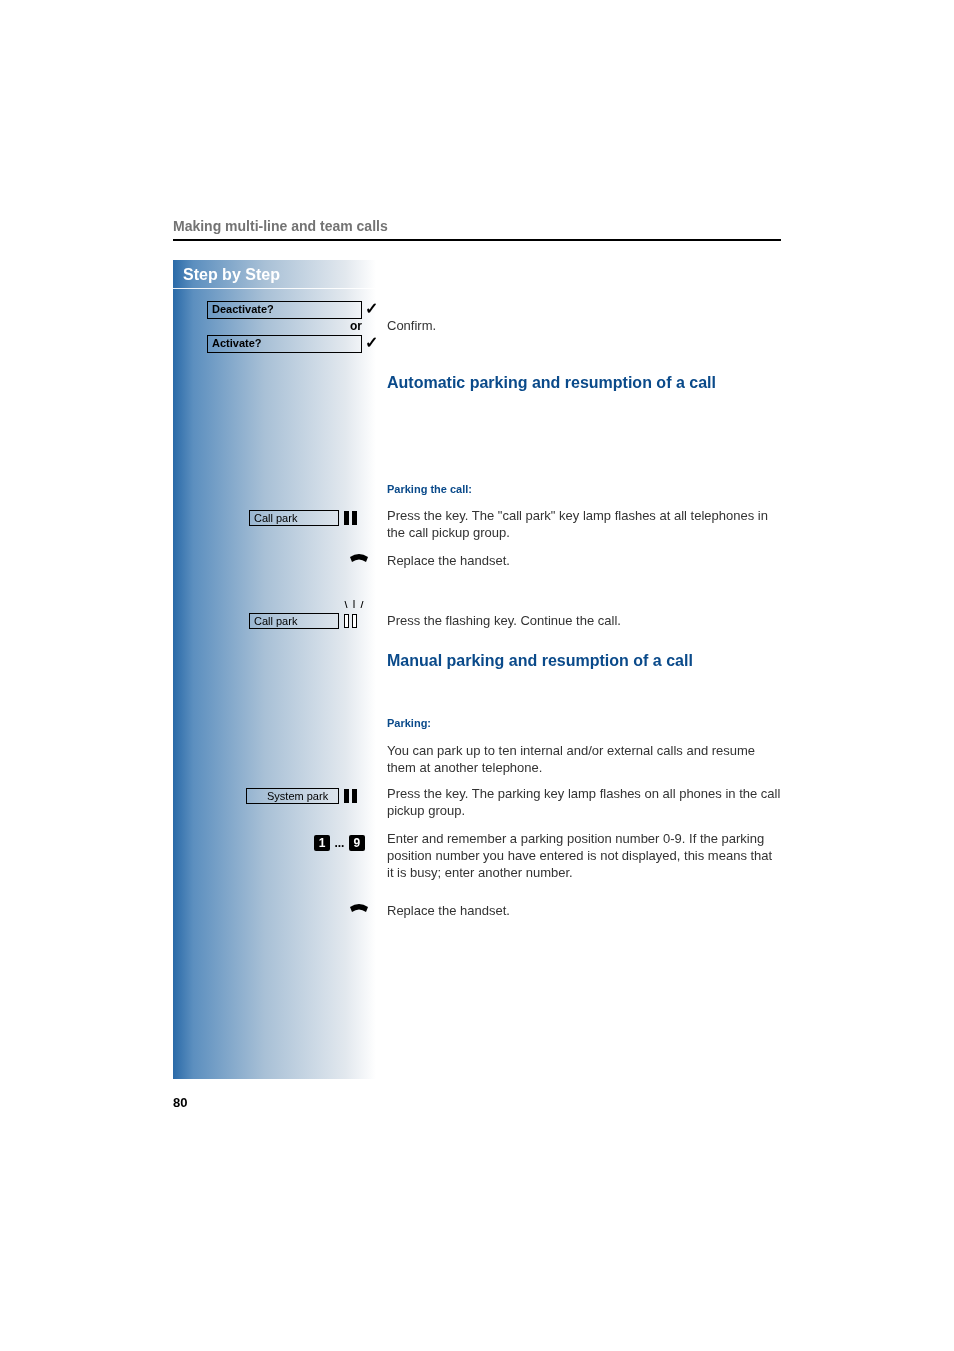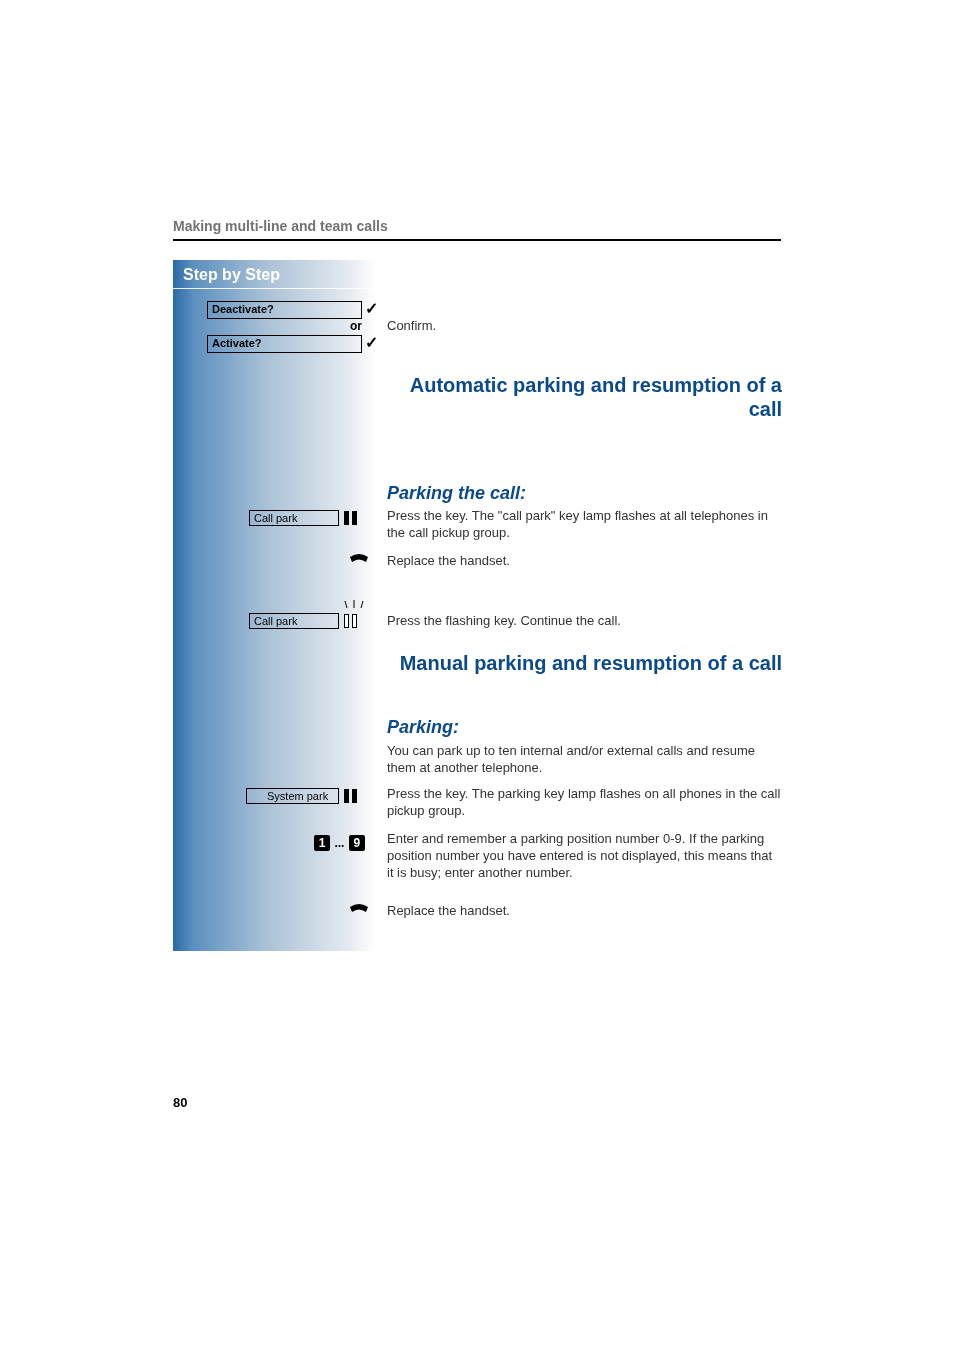--- a/index.html
+++ b/index.html
@@ -2,43 +2,43 @@
 <html><head>
 <meta charset="utf-8">
 <style>
   * { box-sizing: border-box; margin: 0; padding: 0; }
   html, body { width: 954px; height: 1351px; background: #ffffff; font-family: Arial, Helvetica, sans-serif; color: #000; }
   .page { position: relative; width: 954px; height: 1351px; }
   .header-area { position: absolute; left: 173px; top: 218px; width: 608px; }
   .section-title { font-size: 14px; font-weight: bold; color: #737373; }
   .header-rule { position: absolute; left: 173px; top: 239px; width: 608px; height: 2px; background: #000; }
   .sidebar {
-    position: absolute; left: 173px; top: 260px; width: 203px; height: 691px;
+    position: absolute; left: 173px; top: 260px; width: 203px; height: 819px;
     background: linear-gradient(to right, #2a6aa8 0%, #5c8fbf 10%, #a8c0d6 45%, #e2e8ee 85%, #ffffff 100%);
   }
   .sidebar-title {
     position: absolute; left: 10px; top: 6px; color: #ffffff; font-size: 16px; font-weight: bold;
   }
   .sidebar-rule { position: absolute; left: 0; top: 28px; width: 203px; height: 1px; background: #ffffff; opacity: 0.9; }
 
   .menu-item {
     position: absolute; left: 207px; width: 155px; height: 18px;
     border: 1px solid #000; background: rgba(255,255,255,0.0);
     font-size: 11px; font-weight: bold; padding: 1px 4px;
   }
   .menu-sep { position: absolute; left: 350px; font-size: 12px; font-weight: bold; }
   .checkmark { position: absolute; font-size: 16px; color: #000; font-weight: bold; }
 
   .key-item {
     position: absolute; border: 1px solid #000; background: rgba(255,255,255,0.0);
     font-size: 11px; font-weight: normal; padding: 1px 4px; height: 16px;
   }
   .content { position: absolute; left: 387px; width: 395px; font-size: 13px; line-height: 1.3; color: #333; }
-  .h2 { color: #0a4a8a; font-size: 20px; font-weight: bold; line-height: 1.2; text-align: right; }
-  .h4 { color: #0a4a8a; font-size: 18px; font-weight: bold; font-style: italic; }
+  .h2 { color: #0a4a8a; font-size: 16px; font-weight: bold; line-height: 1.2; }
+  .h4 { color: #0a4a8a; font-size: 11px; font-weight: bold; }
   .pagenum { position: absolute; left: 173px; top: 1095px; font-size: 13px; font-weight: bold; }
 
   
   .lamp { position: absolute; width: 22px; height: 14px; }
   .lamp .bar1 { position: absolute; left: 0; top: 0; width: 5px; height: 14px; background: #000; }
   .flash-icon { position: absolute; font-size: 10px; }
 
   .handset { position: absolute; font-size: 16px; color: #000; }
   .digit { display: inline-block; width: 16px; height: 16px; background: #000; color: #fff; font-size: 12px; font-weight: bold; text-align: center; line-height: 16px; border-radius: 2px; }
   .digit-row { position: absolute; }

